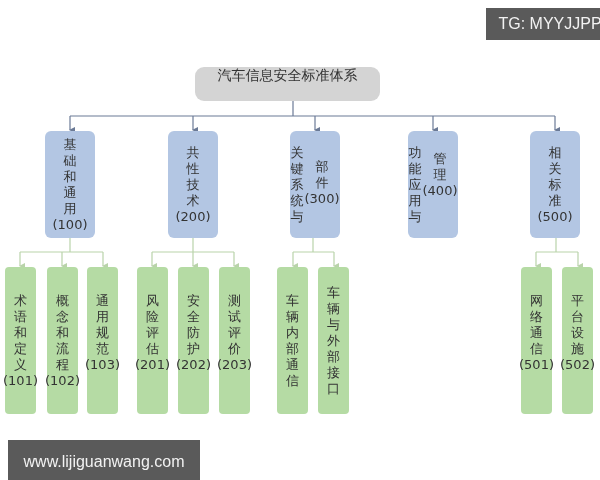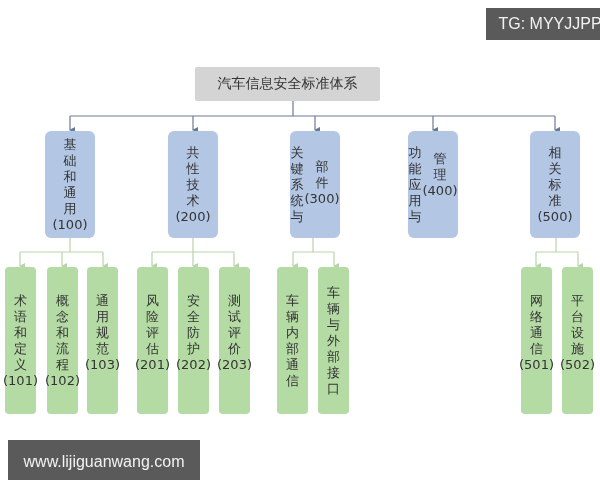--- a/index.html
+++ b/index.html
@@ -1,17 +1,17 @@
 <!DOCTYPE html>
 <html><head>
 <meta charset="utf-8">
 <style>
   html,body{margin:0;padding:0;background:#fff;}
   body{width:600px;height:480px;position:relative;overflow:hidden;font-family:"DejaVu Sans","Liberation Sans",sans-serif;}
-  .root{position:absolute;left:195px;top:67px;width:185px;height:34px;background:#d4d4d4;border-radius:2px;display:flex;align-items:center;justify-content:center;font-size:14px;color:#333;}
+  .root{position:absolute;left:195px;top:67px;width:185px;height:34px;background:#d4d4d4;border-radius:9px;display:flex;align-items:flex-start;justify-content:center;font-size:14px;color:#333;}
   .l2{position:absolute;top:131px;width:50px;height:107px;background:#b3c6e3;border-radius:6px;display:flex;align-items:center;justify-content:center;color:#333;font-size:13px;line-height:16px;text-align:center;}
   .l3{position:absolute;top:267px;width:31px;height:147px;background:#b5dba4;border-radius:4px;display:flex;align-items:center;justify-content:center;color:#333;font-size:13px;line-height:16px;text-align:center;}
   .vtext{white-space:pre-line;}
   .two-col{display:flex;align-items:center;gap:1px;}
   .two-col .c{white-space:pre-line;}
   svg.lines{position:absolute;left:0;top:0;width:600px;height:480px;}
   .badge{position:absolute;background:#5a5a5a;color:#f2f2f2;font-family:"Liberation Sans",sans-serif;display:flex;align-items:center;justify-content:center;}
   .tg{left:486px;top:8px;width:128px;height:32px;font-size:16px;}
   .site{left:8px;top:440px;width:192px;height:44px;font-size:16px;}
 </style>

